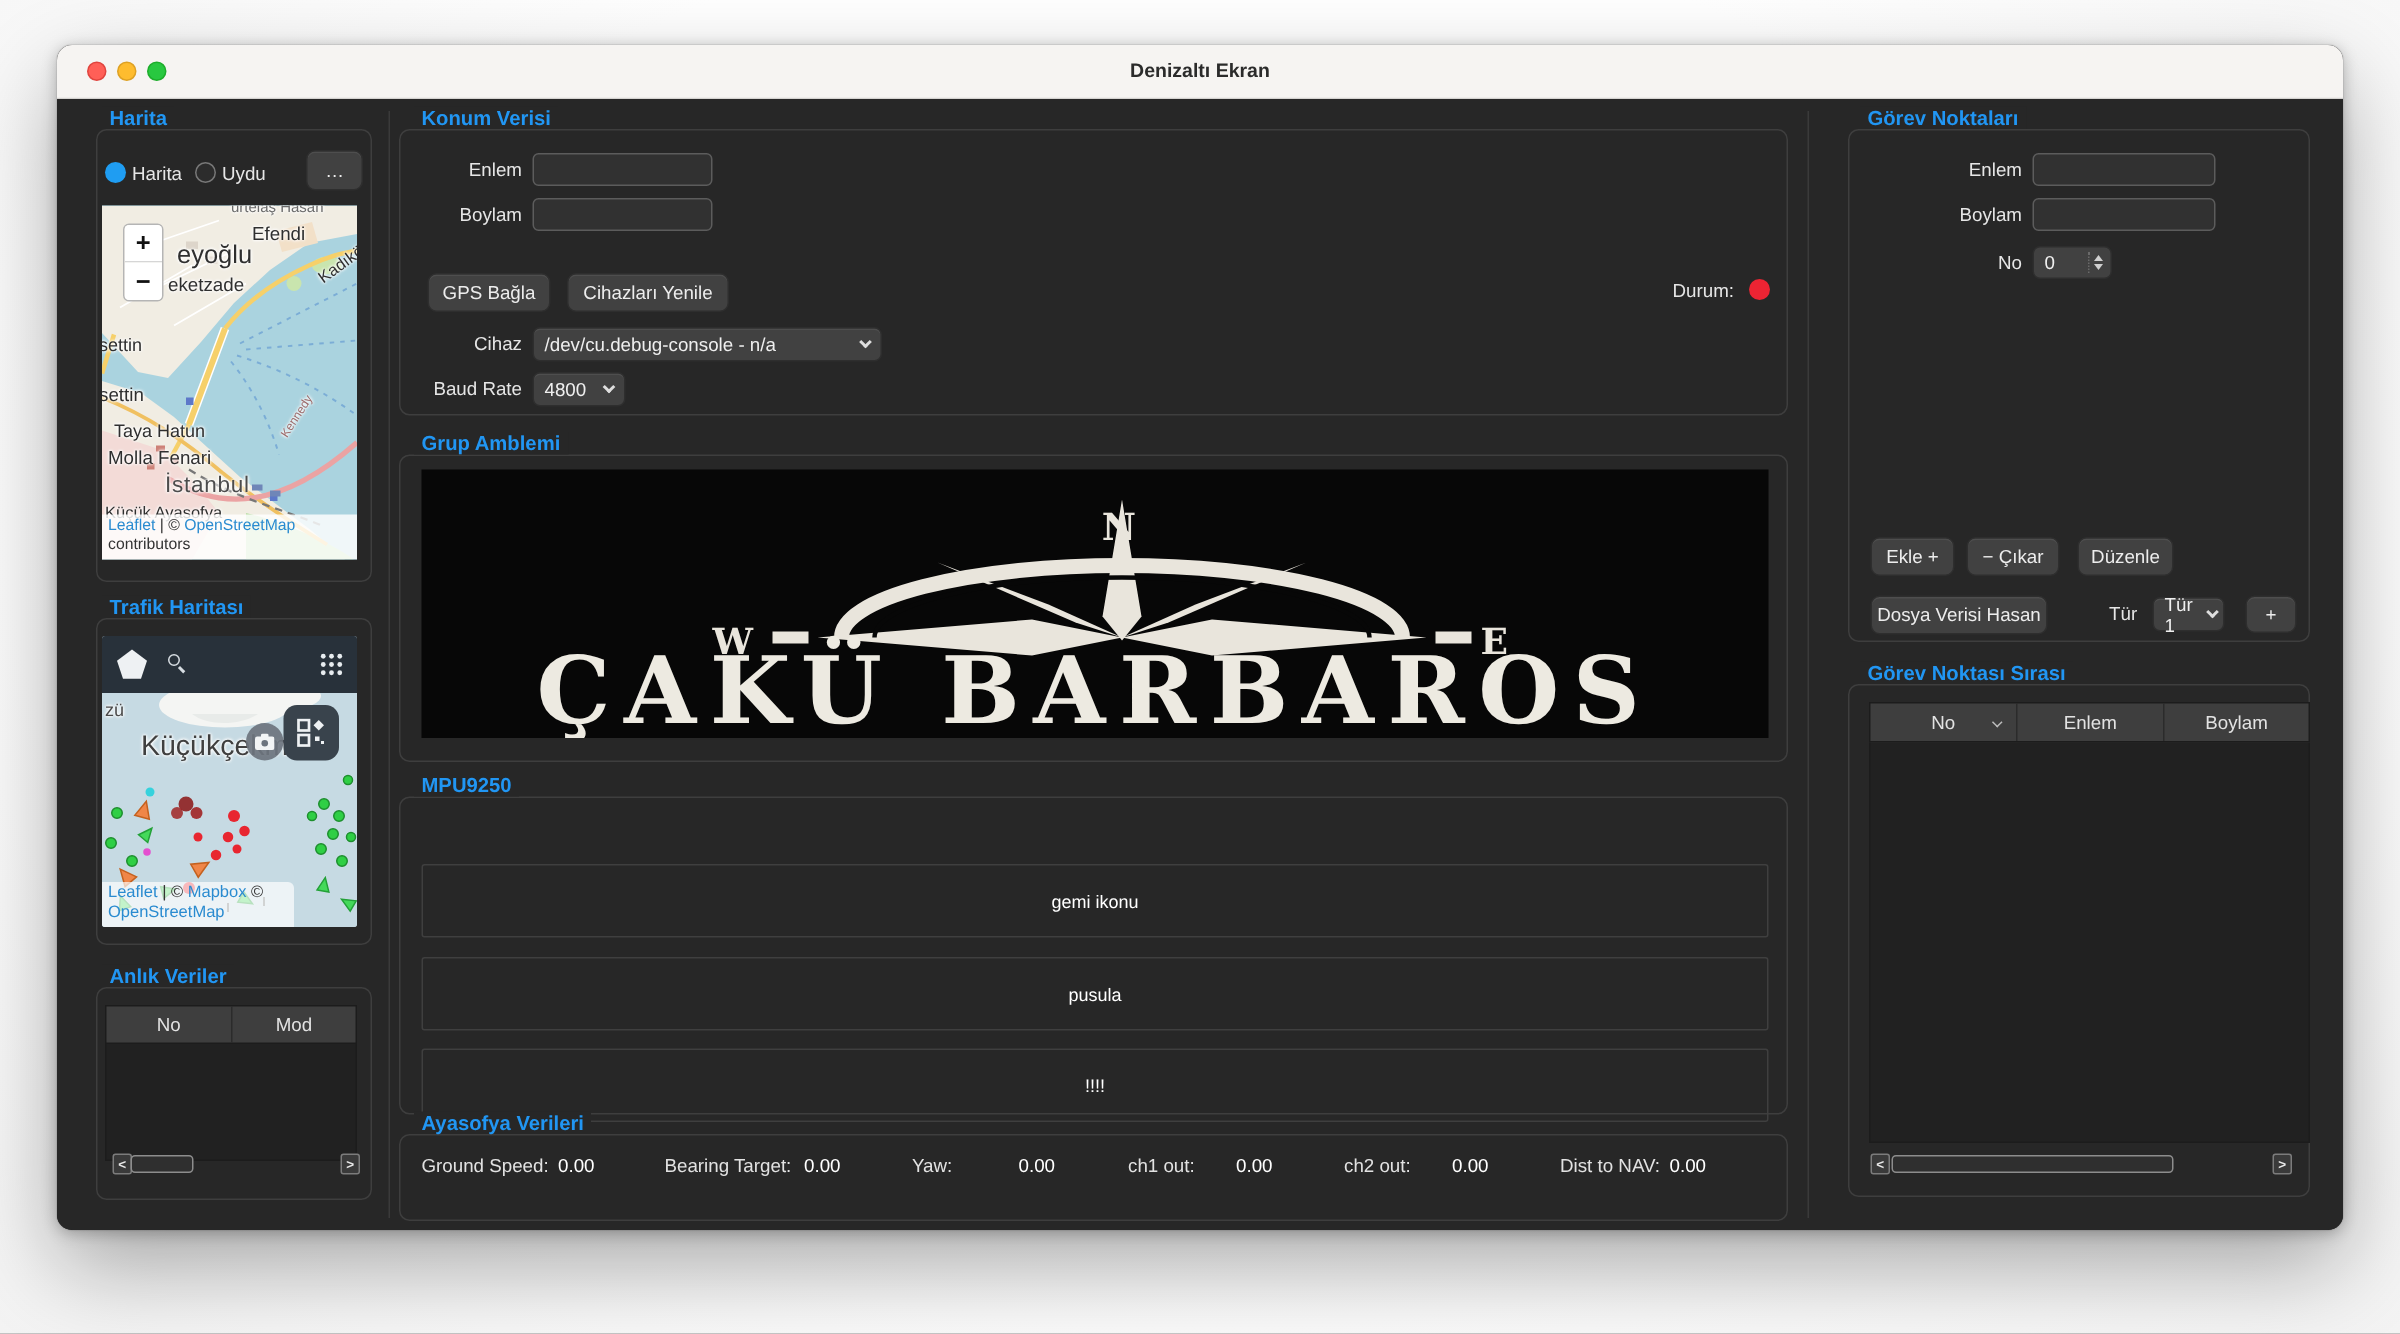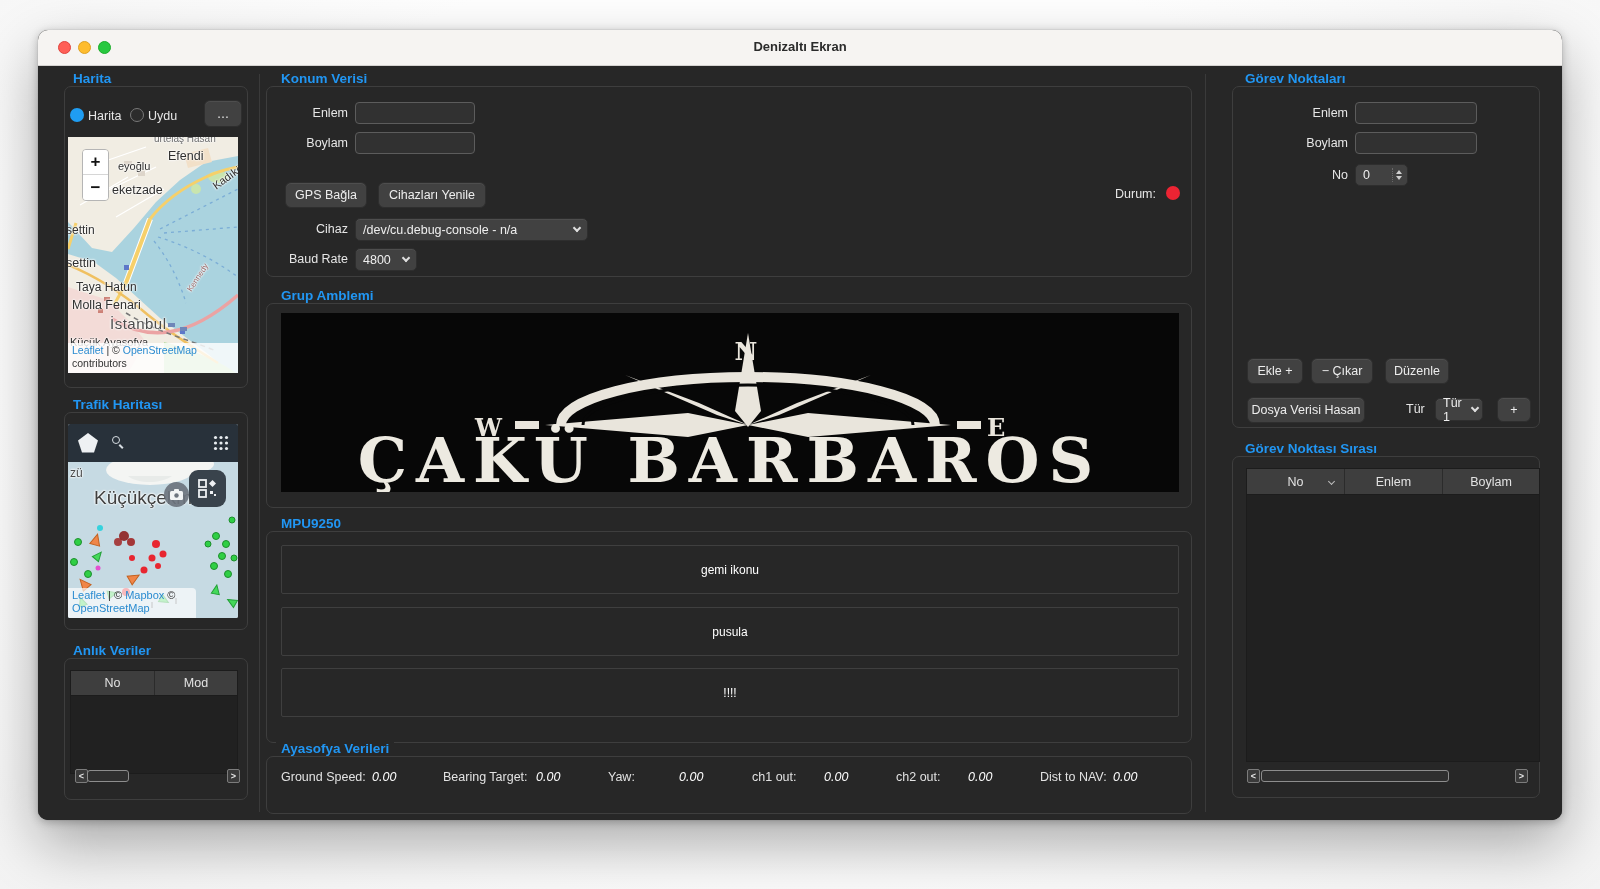--- a/index.html
+++ b/index.html
@@ -114,24 +114,24 @@
   #emblem { position:absolute; left:243px; top:283px; width:898px; height:179px; background:#070707;
             overflow:hidden; }
   .em-letter { position:absolute; color:#e9e5dc; font-family:"DejaVu Serif", serif; font-weight:bold; }
   #em-text { position:absolute; left:0; right:0; bottom:-2px; text-align:center; color:#edeae1;
              font-family:"DejaVu Serif", serif; font-weight:bold; font-size:62px; letter-spacing:9px;
              line-height:66px; white-space:nowrap; }
 
   
   .mpurow { position:absolute; left:243px; width:898px; height:49px; border:1px solid #3f3f3f;
             border-radius:2px; color:#fff; font-size:12px; display:flex; align-items:center;
-            justify-content:center; }
+            justify-content:center;margin-top:31px; }
 
   .tel-lbl { position:absolute; color:#e2e2e2; font-size:12.5px; white-space:nowrap; }
-  .tel-val { position:absolute; color:#fff; font-size:12.5px;font-style:italic; }
+  .tel-val { position:absolute; color:#fff; font-size:12.5px; }
 </style>
 </head>
 <body>
 
 <div id="window">
 
   <div id="titlebar">
     <div class="tl red"></div>
     <div class="tl yel"></div>
     <div class="tl grn"></div>
@@ -185,21 +185,21 @@
         <path d="M0,128 C30,140 54,156 80,178 C100,194 124,210 150,226" stroke="#f0c060" stroke-width="2.5" fill="none"></path>
         <path d="M44,182 C80,204 120,202 170,158" stroke="#eba3a3" stroke-width="3.5" fill="none"></path>
         <path d="M58,176 C90,196 120,202 148,214" stroke="#777777" stroke-width="1.5" stroke-dasharray="5,4" fill="none"></path>
         <rect x="56" y="128" width="5" height="5" fill="#5d78c9"></rect>
         <rect x="112" y="192" width="5" height="5" fill="#5d78c9"></rect>
         <rect x="100" y="186" width="7" height="4" fill="#6f86b8"></rect>
         <rect x="112" y="190" width="7" height="4" fill="#6f86b8"></rect>
       </svg>
       <span class="mlbl" style="left:86px; top:-4px; font-size:10px; color:#6b6b6b">urtelaş Hasan</span>
       <span class="mlbl" style="left:100px; top:12px; font-size:12.5px">Efendi</span>
-      <span class="mlbl" style="left:50px; top:23px; font-size:11px">eyoğlu</span>
+      <span class="mlbl" style="left:50px; top:23px; font-size:17px">eyoğlu</span>
       <span class="mlbl" style="left:44px; top:46px; font-size:12.5px">eketzade</span>
       <span class="mlbl" style="left:-2px; top:86px; font-size:12px">settin</span>
       <span class="mlbl" style="left:-2px; top:119px; font-size:12.5px">settin</span>
       <span class="mlbl" style="left:8px; top:143px; font-size:12px">Taya Hatun</span>
       <span class="mlbl" style="left:4px; top:161px; font-size:12.5px">Molla Fenari</span>
       <span class="mlbl" style="left:42px; top:178px; font-size:15px; color:#4c4c4c; letter-spacing:.5px">İstanbul</span>
       <span class="mlbl" style="left:2px; top:199px; font-size:11px">Küçük Ayasofya</span>
       <span class="mlbl" style="left:142px; top:32px; font-size:11px; transform:rotate(-36deg)">Kadıköy</span>
       <span class="mlbl" style="left:114px; top:136px; font-size:8px; color:#9c6b6b; transform:rotate(-57deg)">Kennedy</span>
       <div id="zoomctl">

